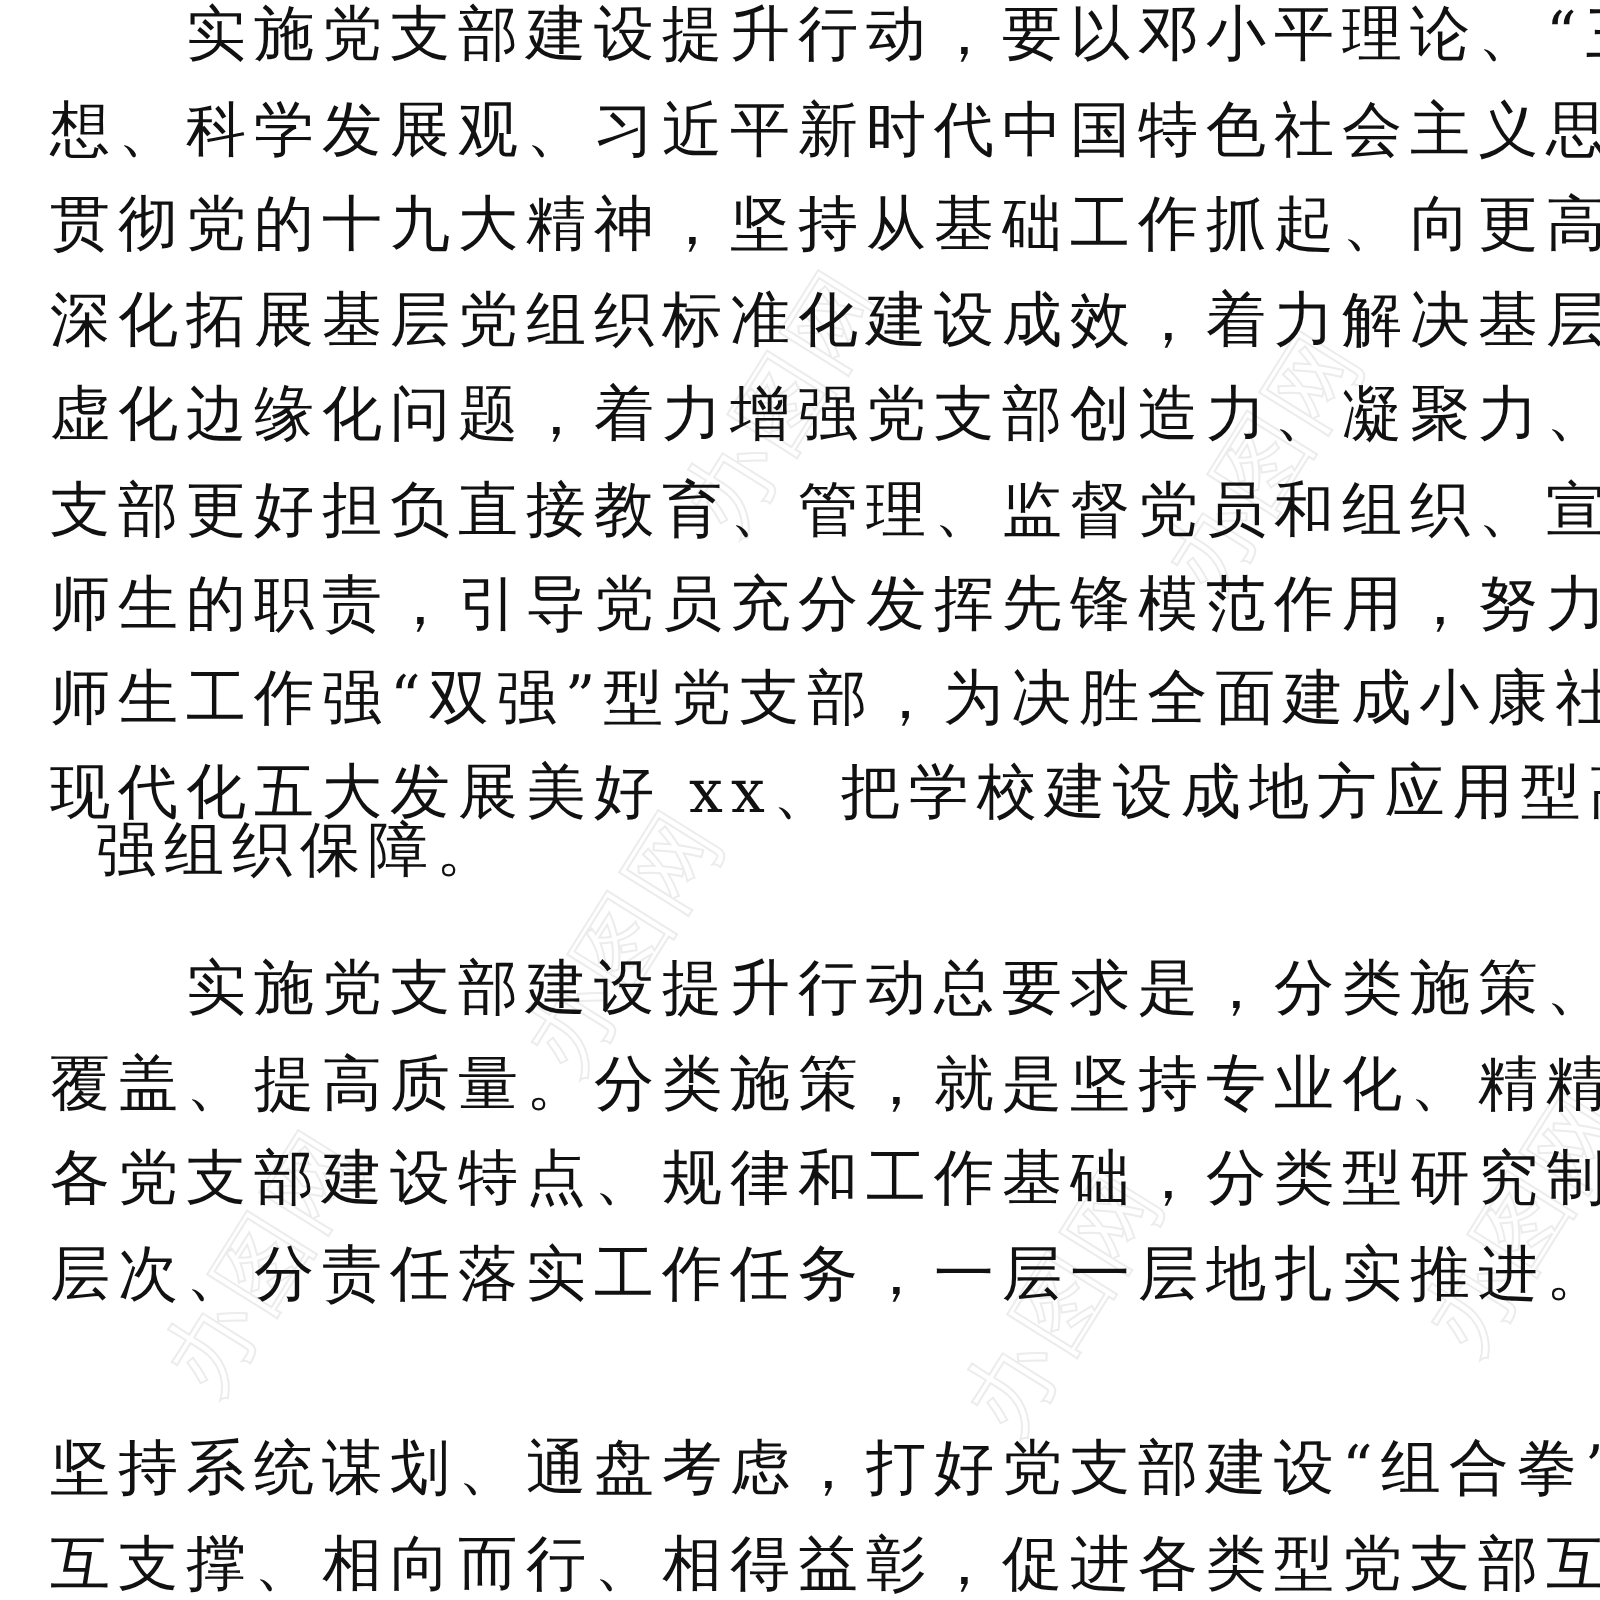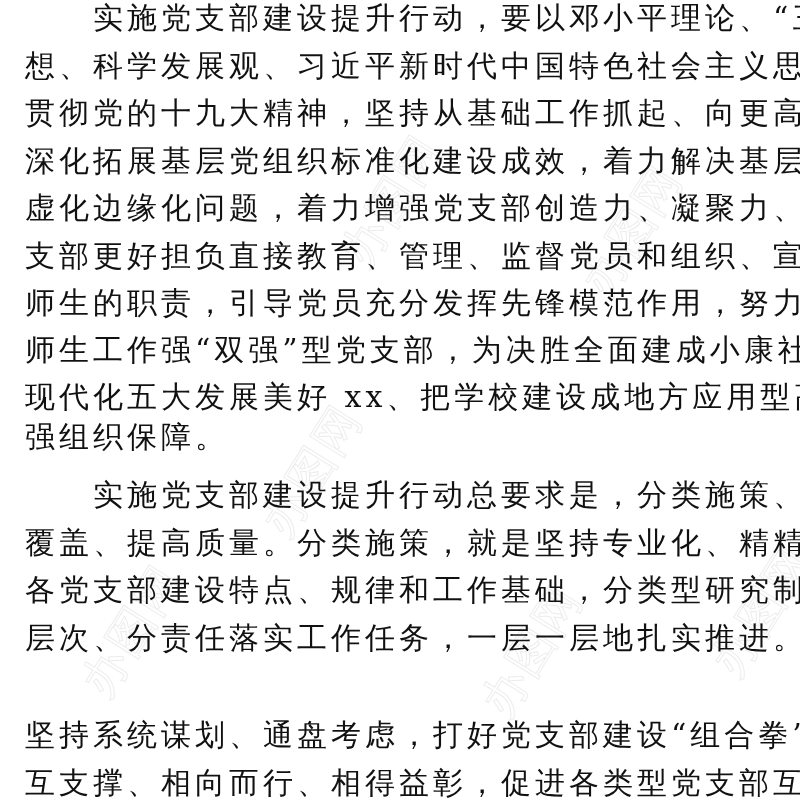--- a/index.html
+++ b/index.html
@@ -67,21 +67,21 @@
   <div>
     <div class="line indent" style="top:-2px;">实施党支部建设提升行动，要以邓小平理论、“三个代表”重要思</div>
     <div class="line" style="top:46px;">想、科学发展观、习近平新时代中国特色社会主义思想为指导，认真</div>
     <div class="line" style="top:93px;">贯彻党的十九大精神，坚持从基础工作抓起、向更高质量迈进，着力</div>
     <div class="line" style="top:141px;">深化拓展基层党组织标准化建设成效，着力解决基层党组织建设弱化</div>
     <div class="line" style="top:188px;">虚化边缘化问题，着力增强党支部创造力、凝聚力、战斗力，促进党</div>
     <div class="line" style="top:236px;">支部更好担负直接教育、管理、监督党员和组织、宣传、凝聚、服务</div>
     <div class="line" style="top:283px;">师生的职责，引导党员充分发挥先锋模范作用，努力打造自身建设强、</div>
     <div class="line" style="top:330px;">师生工作强“双强”型党支部，为决胜全面建成小康社会、加快建设</div>
     <div class="line" style="top:377px;">现代化五大发展美好 xx、把学校建设成地方应用型高水平大学提供坚</div>
-    <div class="line last" style="top:417px;">强组织保障。</div>
+    <div class="line last" style="top:406px;margin-left:23px;">强组织保障。</div>
   </div>
 
   <div>
     <div class="line indent" style="top:475px;">实施党支部建设提升行动总要求是，分类施策、整体建设、全面</div>
     <div class="line" style="top:523px;">覆盖、提高质量。分类施策，就是坚持专业化、精精细化指导，根据</div>
     <div class="line" style="top:570px;">各党支部建设特点、规律和工作基础，分类型研究制定具体措施，分</div>
     <div class="line" style="top:618px;">层次、分责任落实工作任务，一层一层地扎实推进。整体建设，就是</div>
     <div class="line" style="top:715px;">坚持系统谋划、通盘考虑，打好党支部建设“组合拳”，使各项举措相</div>
     <div class="line" style="top:763px;">互支撑、相向而行、相得益彰，促进各类型党支部互联互动、共建共</div>
   </div>

